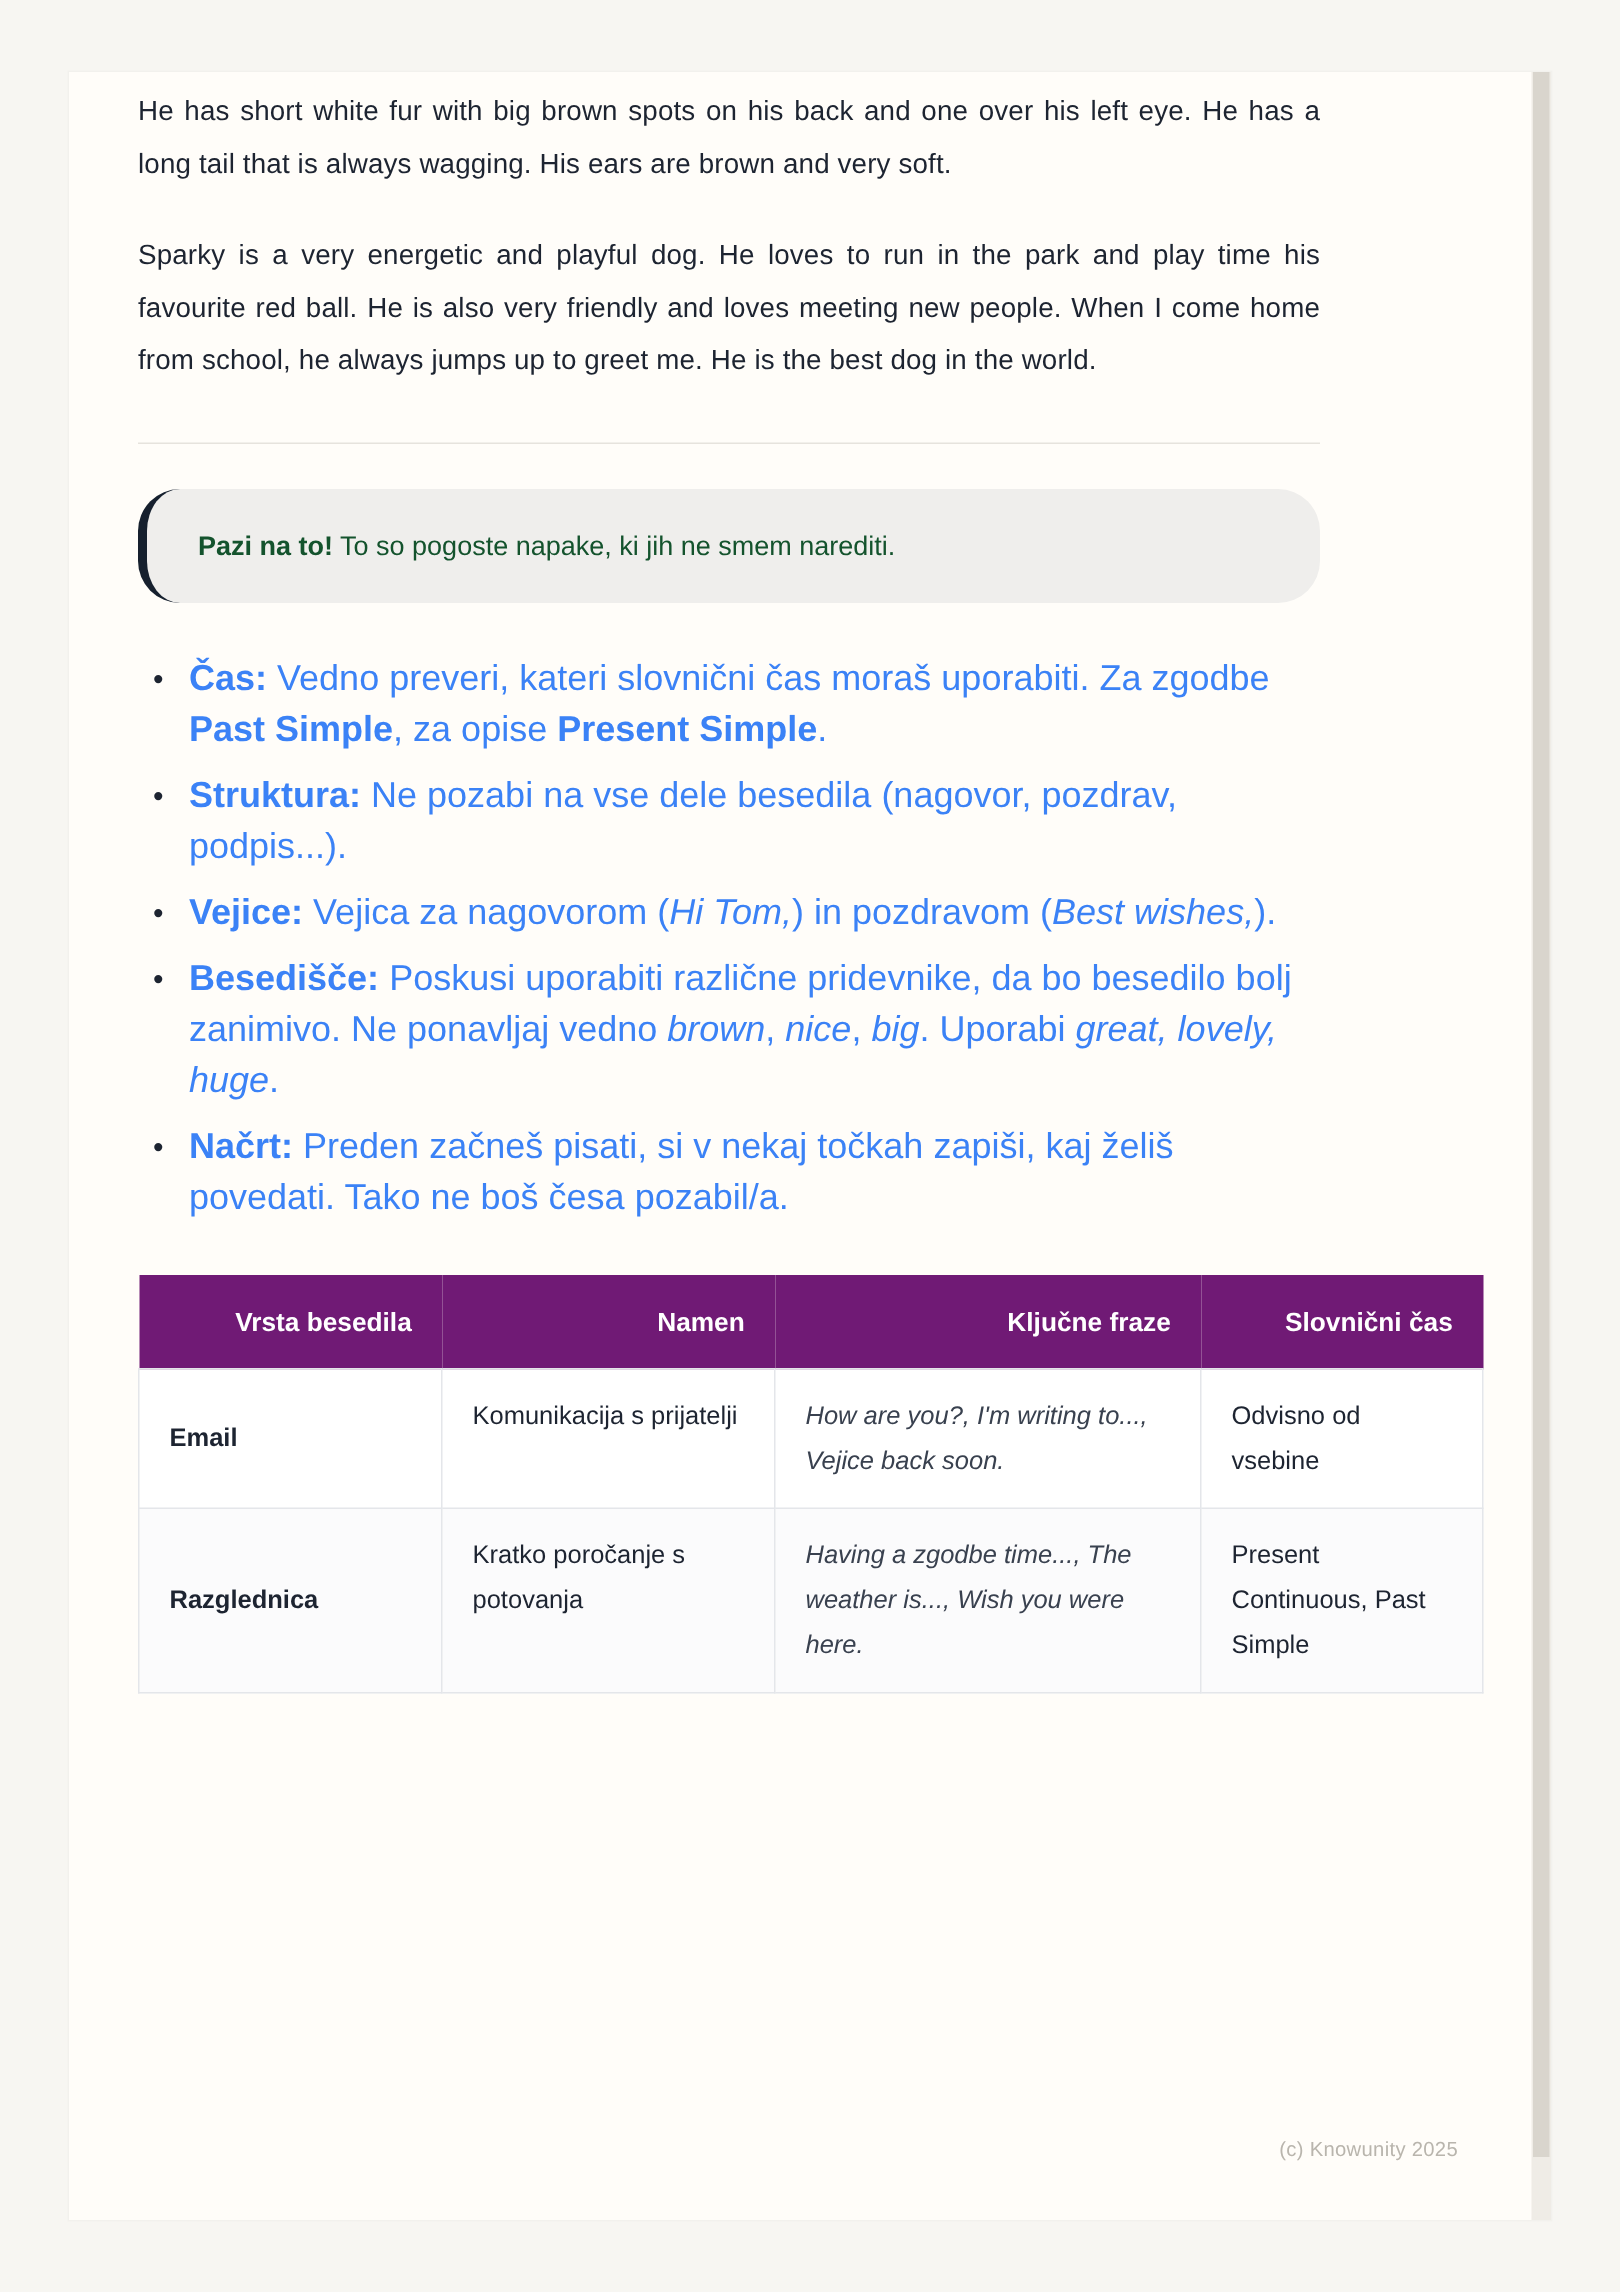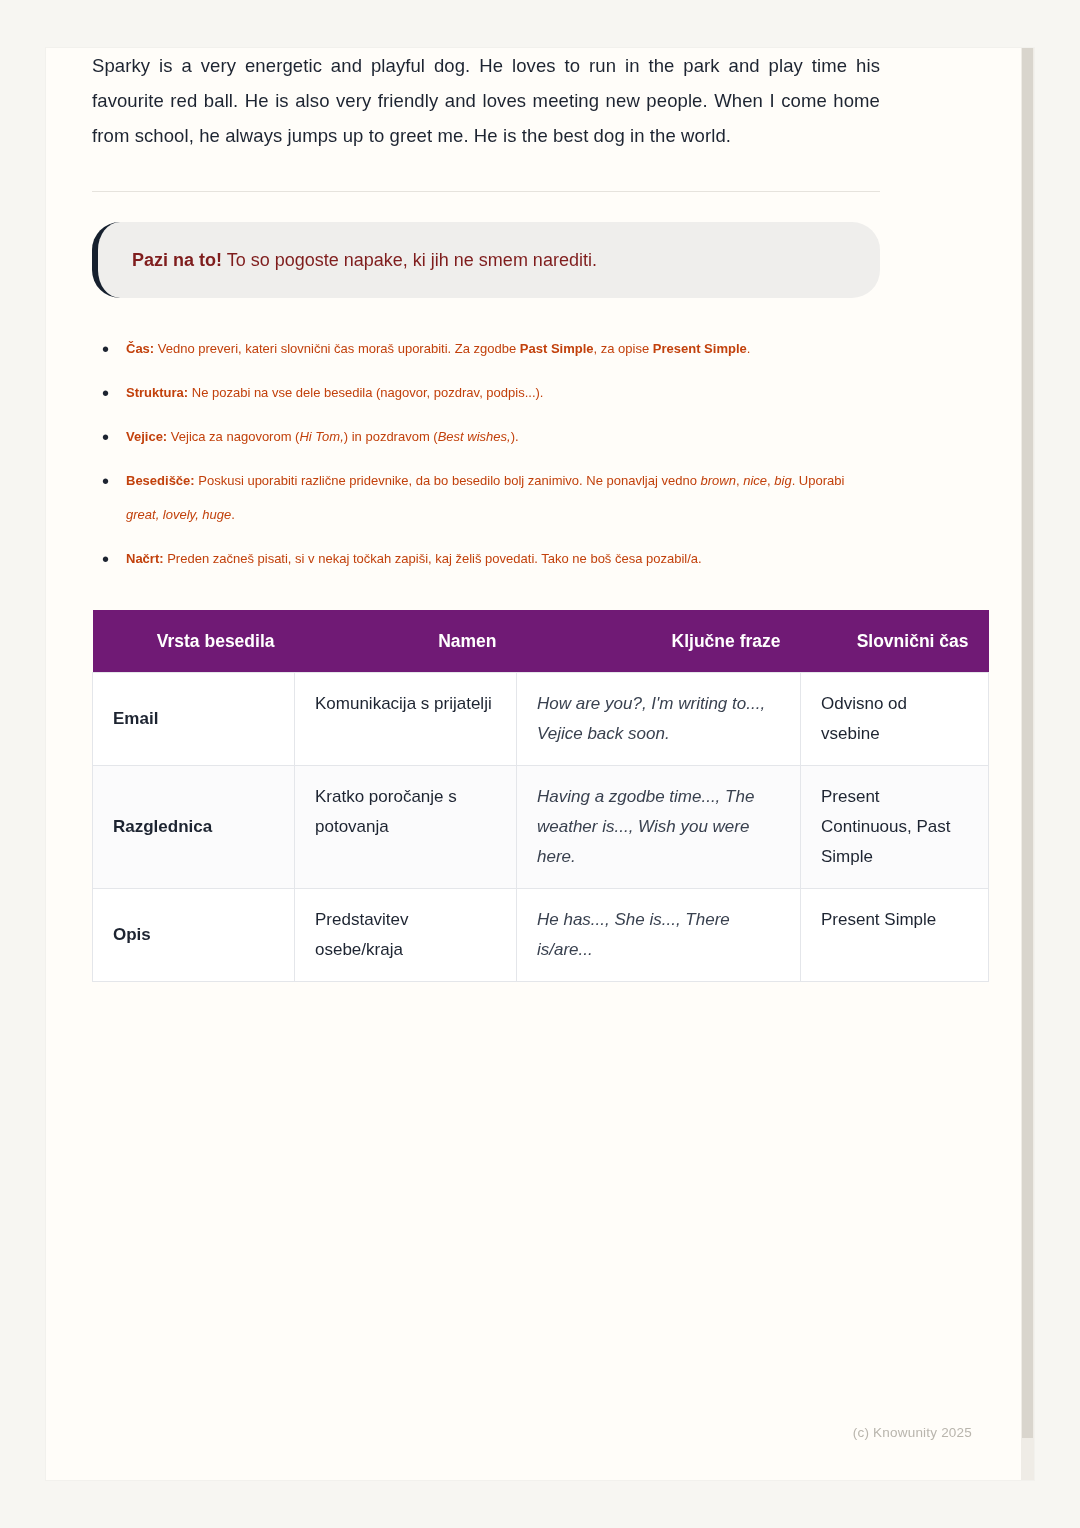--- a/index.html
+++ b/index.html
@@ -71,35 +71,35 @@
     color: #16202e;
     letter-spacing: -0.2px;
   }
   .callout {
     background: #efeeec;
     border-left: 6px solid #16202e;
     padding: 24px 28px 24px 34px;
     margin: 0 0 34px 0;
     font-size: 18px;
     line-height: 28px;
-    color: #7f1d1d;
+    color: #14532d;
     border-radius: 28px;
   }
   .callout b { font-weight: bold; }
   ul.tips {
     margin: 0 0 34px 0;
     padding-left: 34px;
     list-style: none;
   }
   ul.tips li {
     position: relative;
-    font-size: 13px;
+    font-size: 24px;
     line-height: 34px;
     margin-bottom: 10px;
-    color: #c2410c;
+    color: #3b82f6;
   }
   ul.tips li::before {
     content: "•";
     position: absolute;
     left: -24px;
     top: 0;
     font-size: 20px;
     color: #1d2431;
   }
   ul.tips b { font-weight: bold; }
@@ -155,20 +155,21 @@
     letter-spacing: 0.2px;
   }
 </style>
 </head>
 <body>
 
 <div class="page">
 
   <div class="content">
 
+    <p class="para first-para">He has short white fur with big brown spots on his back and one over his left eye. He has a long tail that is always wagging. His ears are brown and very soft.</p>
     <p class="para">Sparky is a very energetic and playful dog. He loves to run in the park and play time his favourite red ball. He is also very friendly and loves meeting new people. When I come home from school, he always jumps up to greet me. He is the best dog in the world.</p>
 
     <hr class="divider">
 
 
     <div class="callout">
       <b>Pazi na to!</b>
       <span> </span><span>To so pogoste napake, ki jih ne smem narediti.</span>
     </div>
 
@@ -195,26 +196,20 @@
             <td>Komunikacija s prijatelji</td>
             <td class="phrase-cell">How are you?, I'm writing to..., Vejice back soon.</td>
             <td>Odvisno od vsebine</td>
           </tr>
           <tr>
             <td class="type-cell">Razglednica</td>
             <td>Kratko poročanje s potovanja</td>
             <td class="phrase-cell">Having a zgodbe time..., The weather is..., Wish you were here.</td>
             <td>Present Continuous, Past Simple</td>
           </tr>
-          <tr>
-            <td class="type-cell">Opis</td>
-            <td>Predstavitev osebe/kraja</td>
-            <td class="phrase-cell">He has..., She is..., There is/are...</td>
-            <td>Present Simple</td>
-          </tr>
         </tbody>
     </table>
 
   </div>
 
   <div class="watermark">(c) Knowunity 2025</div>
 
   <div class="scrollbar-track">
     <div class="scrollbar-thumb"></div>
   </div>

